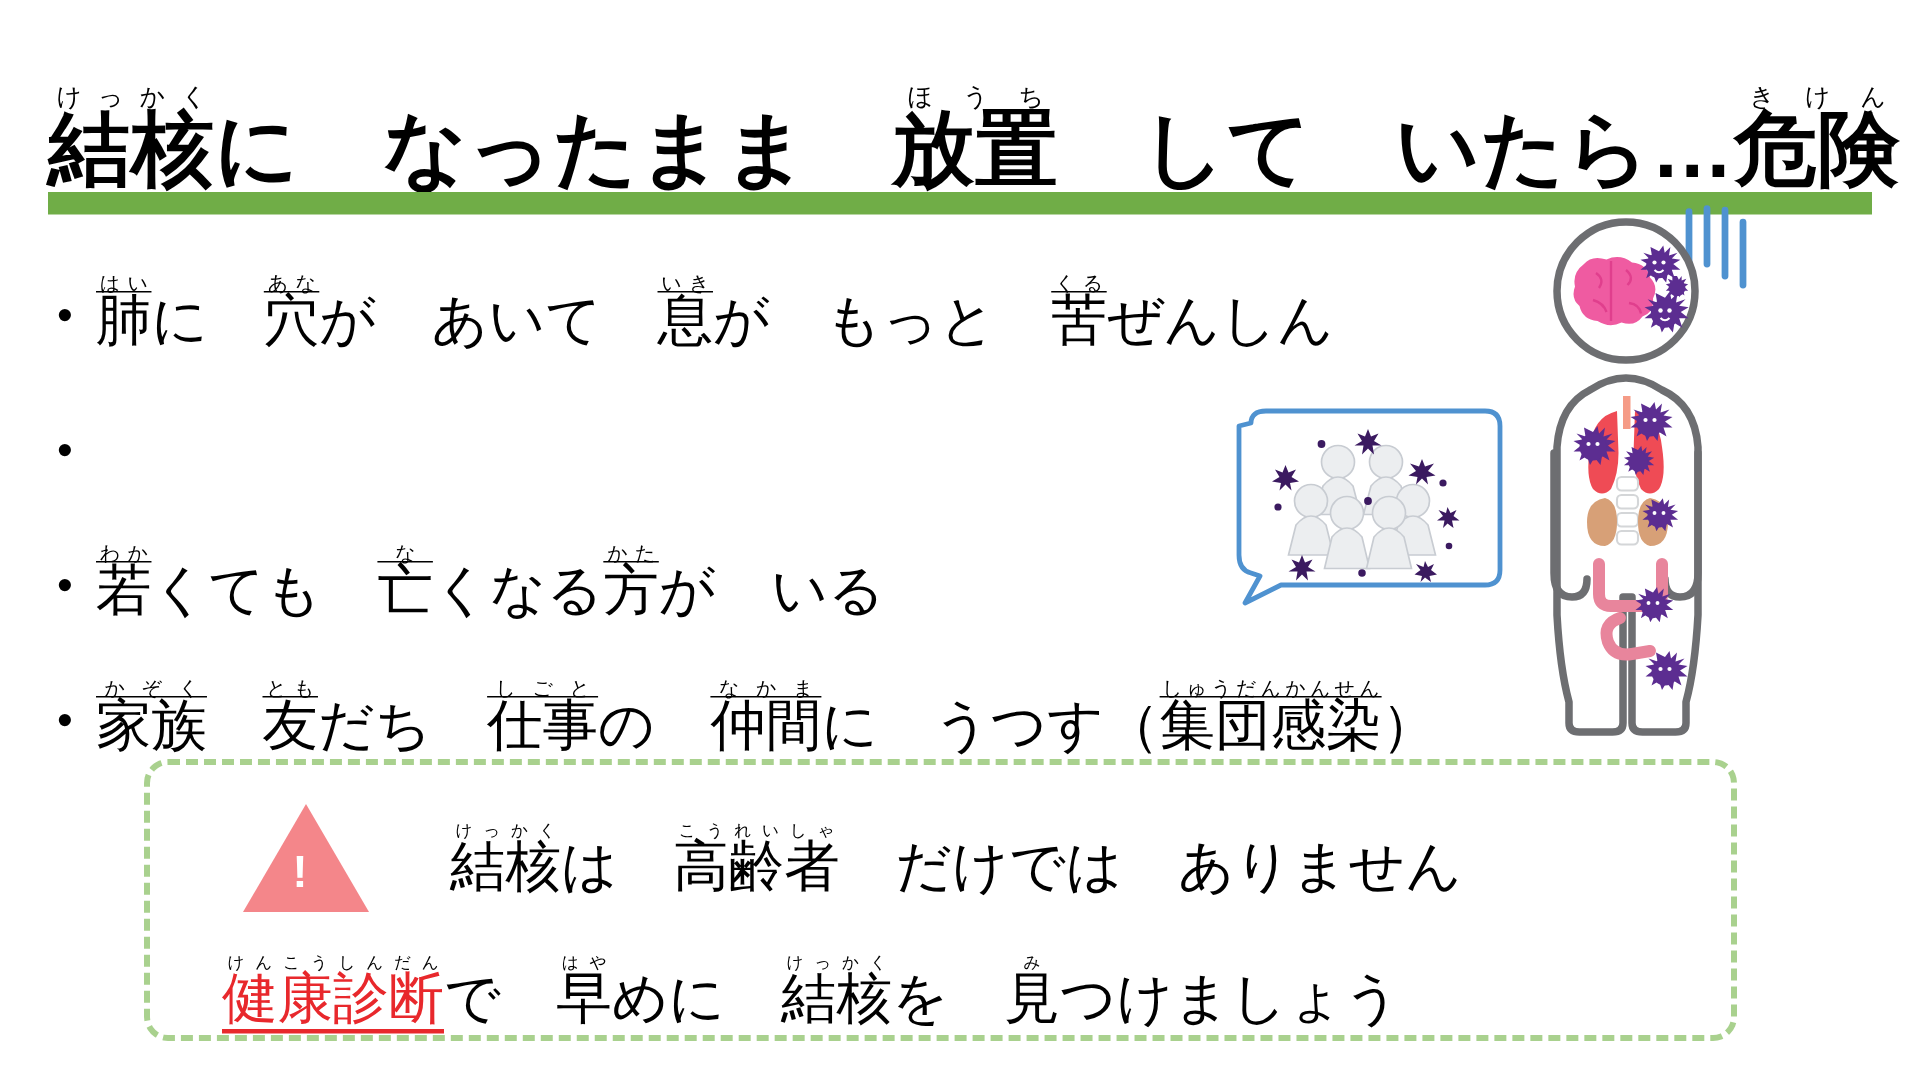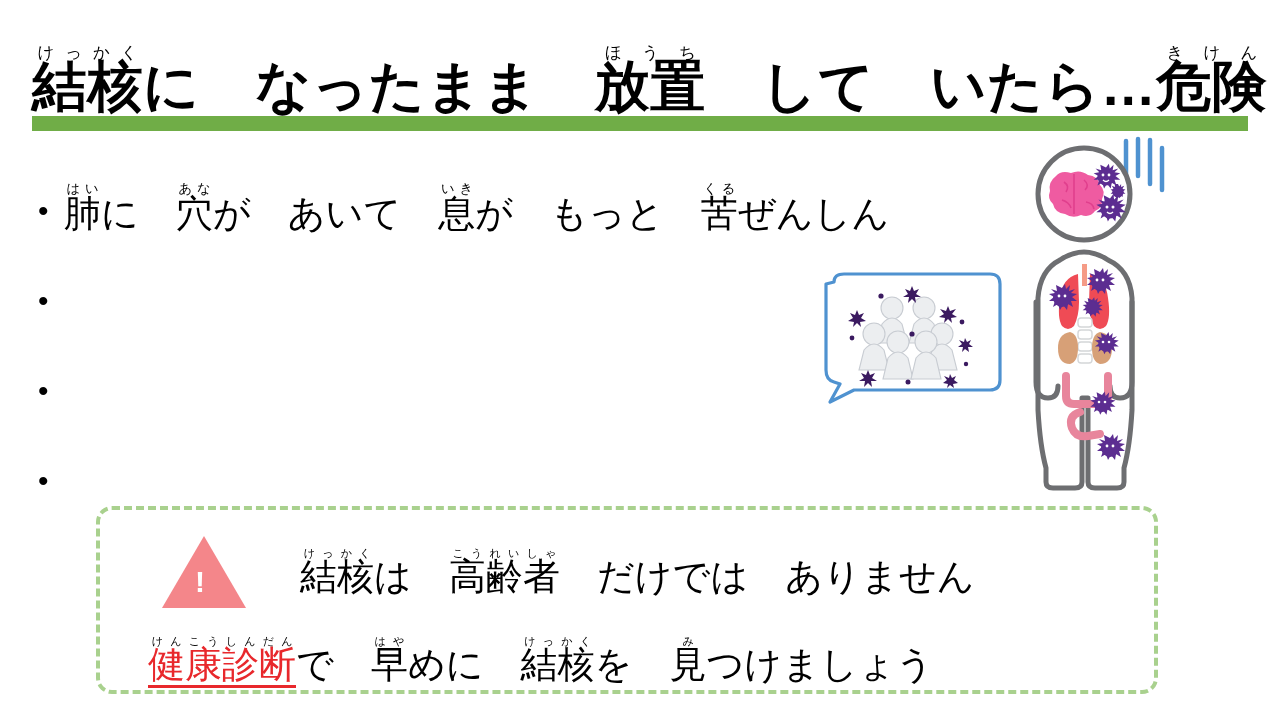--- a/index.html
+++ b/index.html
@@ -15,21 +15,21 @@
     width: 1280px;
     height: 720px;
     background: #ffffff;
     overflow: hidden;
   }
 
   
   #title-area {
     position: absolute;
     left: 0;
-    top: 0;
+    top: 12px;
     width: 1280px;
     height: 128px;
   }
   #title-text {
     position: absolute;
     left: 32px;
     top: 44px;
     font-size: 55px;
     font-weight: bold;
     letter-spacing: 0.5px;
@@ -51,21 +51,21 @@
     ruby-position: over;
     -webkit-ruby-position: before;
   }
   rt {
     font-size: 0.30em;
     font-weight: normal;
     line-height: 1.05;
     letter-spacing: -0.02em;
     color: #000000;
   }
-  .body-line rt { font-size: 0.36em; }
+  .body-line rt { font-size: 0.36em; text-decoration: underline; }
 
   
   #bullets {
     position: absolute;
     left: 38px;
     top: 148px;
     width: 960px;
   }
   .bullet-row {
     display: flex;
@@ -166,23 +166,25 @@
   <div id="bullets">
     <div class="bullet-row">
       <span class="bullet-dot">•</span>
       <span class="body-line"><ruby>肺<rt>はい</rt></ruby><span>に　</span><ruby>穴<rt>あな</rt></ruby><span>が　あいて　</span><ruby>息<rt>いき</rt></ruby><span>が　もっと　</span><ruby>苦<rt>くる</rt></ruby><span>ぜんしん</span></span>
     </div>
     <div class="bullet-row">
       <span class="bullet-dot">•</span>
     </div>
     <div class="bullet-row">
       <span class="bullet-dot">•</span>
+      <span class="body-line"><ruby>若<rt>わか</rt></ruby><span>くても　</span><ruby>亡<rt>な</rt></ruby><span>くなる</span><ruby>方<rt>かた</rt></ruby><span>が　いる</span></span>
     </div>
     <div class="bullet-row">
       <span class="bullet-dot">•</span>
+      <span class="body-line"><ruby>家族<rt>かぞく</rt></ruby><span>　</span><ruby>友<rt>とも</rt></ruby><span>だち　</span><ruby>仕事<rt>しごと</rt></ruby><span>の　</span><ruby>仲間<rt>なかま</rt></ruby><span>に　うつす（</span><ruby>集団感染<rt>しゅうだんかんせん</rt></ruby><span>）</span></span>
     </div>
   </div>
 
   <div id="bubble">
     <svg width="192" height="132" viewBox="0 0 192 132">
       <path d="M14 10 Q14 2 24 2 L170 2 Q180 2 180 12 L180 108 Q180 118 170 118 L34 118 L10 130 L20 112 L14 110 Q6 108 6 98 L6 12 Z" fill="#ffffff" stroke="#4f92d0" stroke-width="3.2" stroke-linejoin="round"></path>
       <g fill="#eceef0" stroke="#c8ccd2" stroke-width="1.1">
         <circle cx="72" cy="36" r="11"></circle>
         <path d="M62 52 q10 -12 20 0 l5 19 h-30 z"></path>
         <circle cx="104" cy="36" r="11"></circle>

